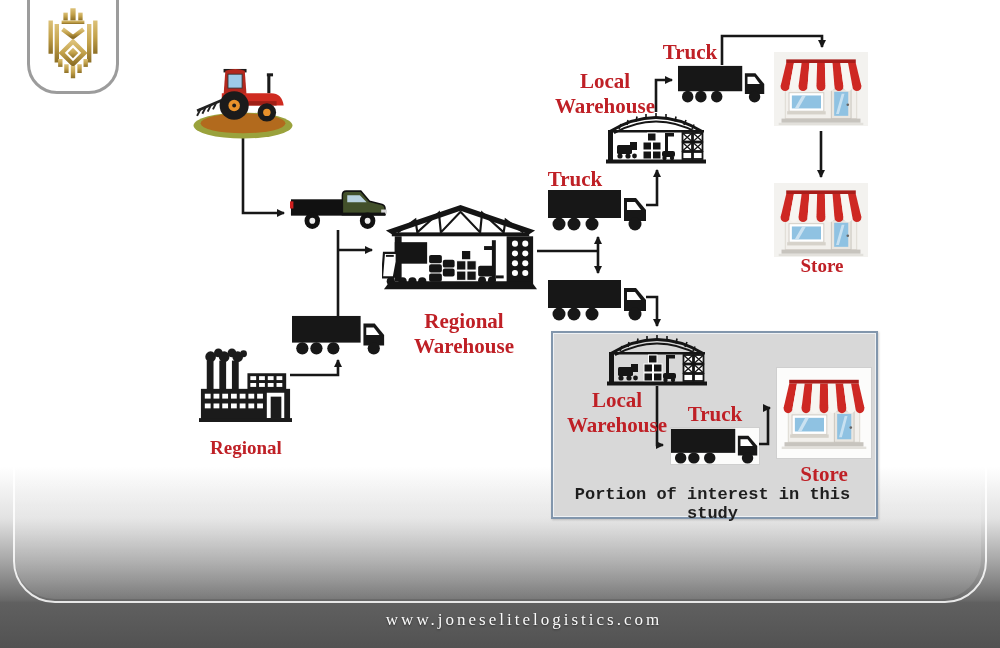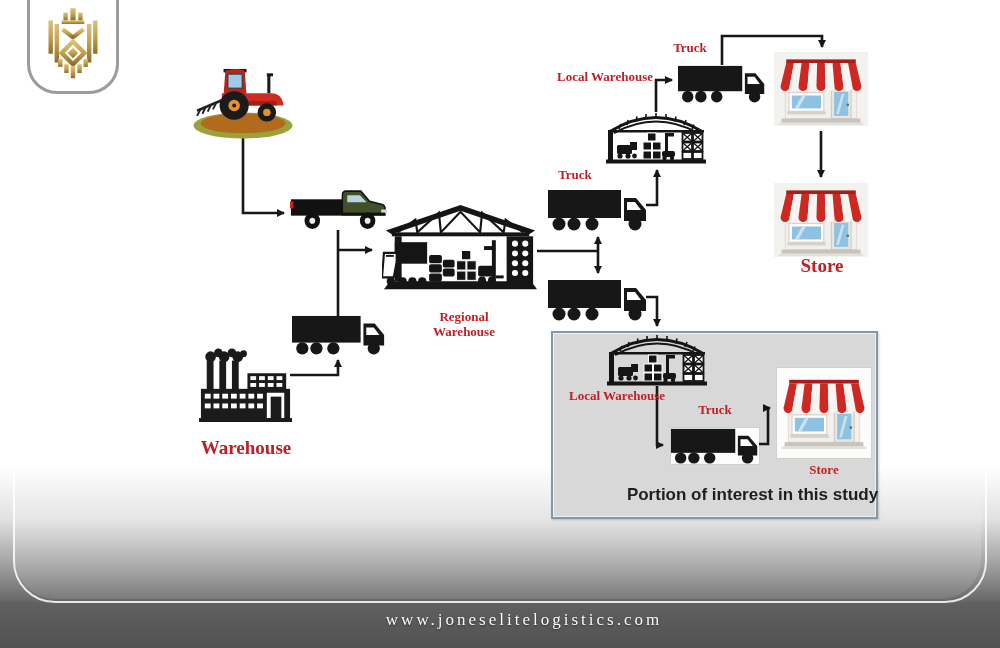--- a/index.html
+++ b/index.html
@@ -25,26 +25,26 @@
     position:absolute;left:551px;top:331px;width:323px;height:184px;z-index:2;
     background:#d8d8d8;border:2px solid #8296ac;box-shadow:inset 0 0 0 1px #eef1f4, 1px 1px 2px rgba(0,0,0,.18);
   }
   #connectors{position:absolute;left:0;top:0;z-index:3;}
   .node{position:absolute;z-index:4;}
   .node svg{display:block;width:100%;height:100%;}
   .store-bg{background:#f3f2ef;}
   .store-white{background:#fcfcfb;box-shadow:0 0 0 1px rgba(0,0,0,.04);}
   .lbl{
     position:absolute;z-index:5;color:#bf2026;font-weight:700;text-align:center;
-    font-family:"Liberation Serif",serif;font-size:13px;line-height:1.17;
+    font-family:"Liberation Serif",serif;font-size:21px;line-height:1.17;
   }
   .lbl-big{font-size:19px;}
   .caption{
     position:absolute;z-index:5;left:553px;top:485px;width:319px;text-align:center;
-    color:#1e1e1e;font-weight:700;font-size:17px;font-family:Liberation Sans, sans-serif;margin-left:40px;
+    color:#1e1e1e;font-weight:700;font-size:17px;font-family:Liberation Mono, monospace;
   }
   .footer{
     position:absolute;z-index:6;left:0;top:610px;width:100%;text-align:center;
     font-family:Liberation Serif, serif;font-size:17px;font-weight:500;
     color:#fafafa;letter-spacing:3px;text-shadow:0 1px 2px rgba(0,0,0,.45);padding-left:24px;
   }
 </style>
 </head>
 <body>
 
@@ -390,20 +390,20 @@
 <div class="node store-white" style="left:777px;top:368px;width:94px;height:90px">
   <svg viewBox="0 0 100 80" preserveAspectRatio="none" style="height:78px;margin-top:4px">
       <use href="#sym-store" xlink:href="#sym-store"></use>
     </svg>
 </div>
 
 <div class="lbl" style="left:654px;top:40px;width:72px">Truck</div>
 <div class="lbl" style="left:555px;top:69px;width:100px">Local Warehouse</div>
 <div class="lbl" style="left:546px;top:167px;width:58px">Truck</div>
 <div class="lbl" style="left:412px;top:309px;width:104px">Regional Warehouse</div>
-<div class="lbl lbl-big" style="left:198px;top:437px;width:96px">Warehouse</div>
+<div class="lbl lbl-big" style="left:198px;top:437px;width:96px">Regional</div>
 <div class="lbl lbl-big" style="left:786px;top:255px;width:72px">Store</div>
 <div class="lbl" style="left:566px;top:388px;width:102px">Local Warehouse</div>
 <div class="lbl" style="left:684px;top:402px;width:62px">Truck</div>
 <div class="lbl" style="left:788px;top:462px;width:72px">Store</div>
 <div class="caption">Portion of interest in this study</div>
 
 <div class="footer">www.joneselitelogistics.com</div>
 
 </body></html>

